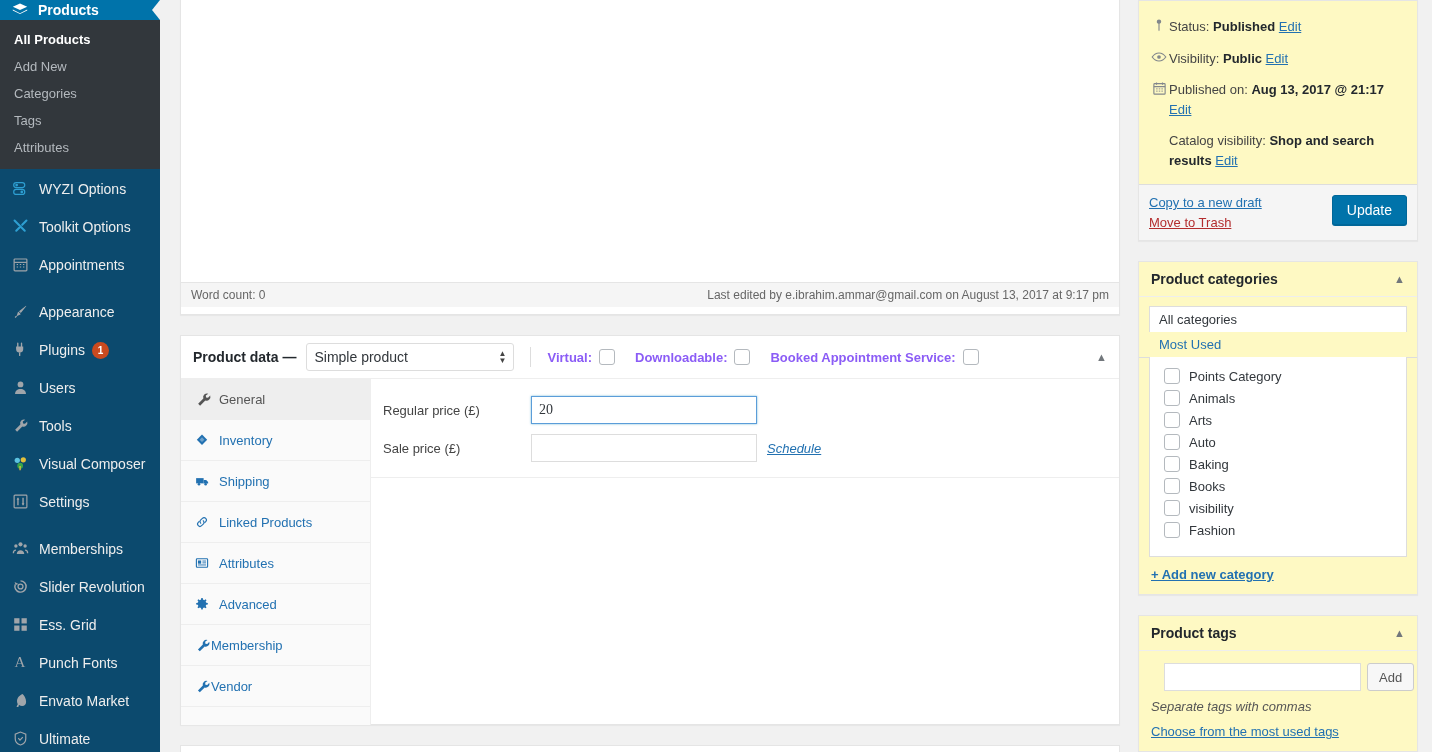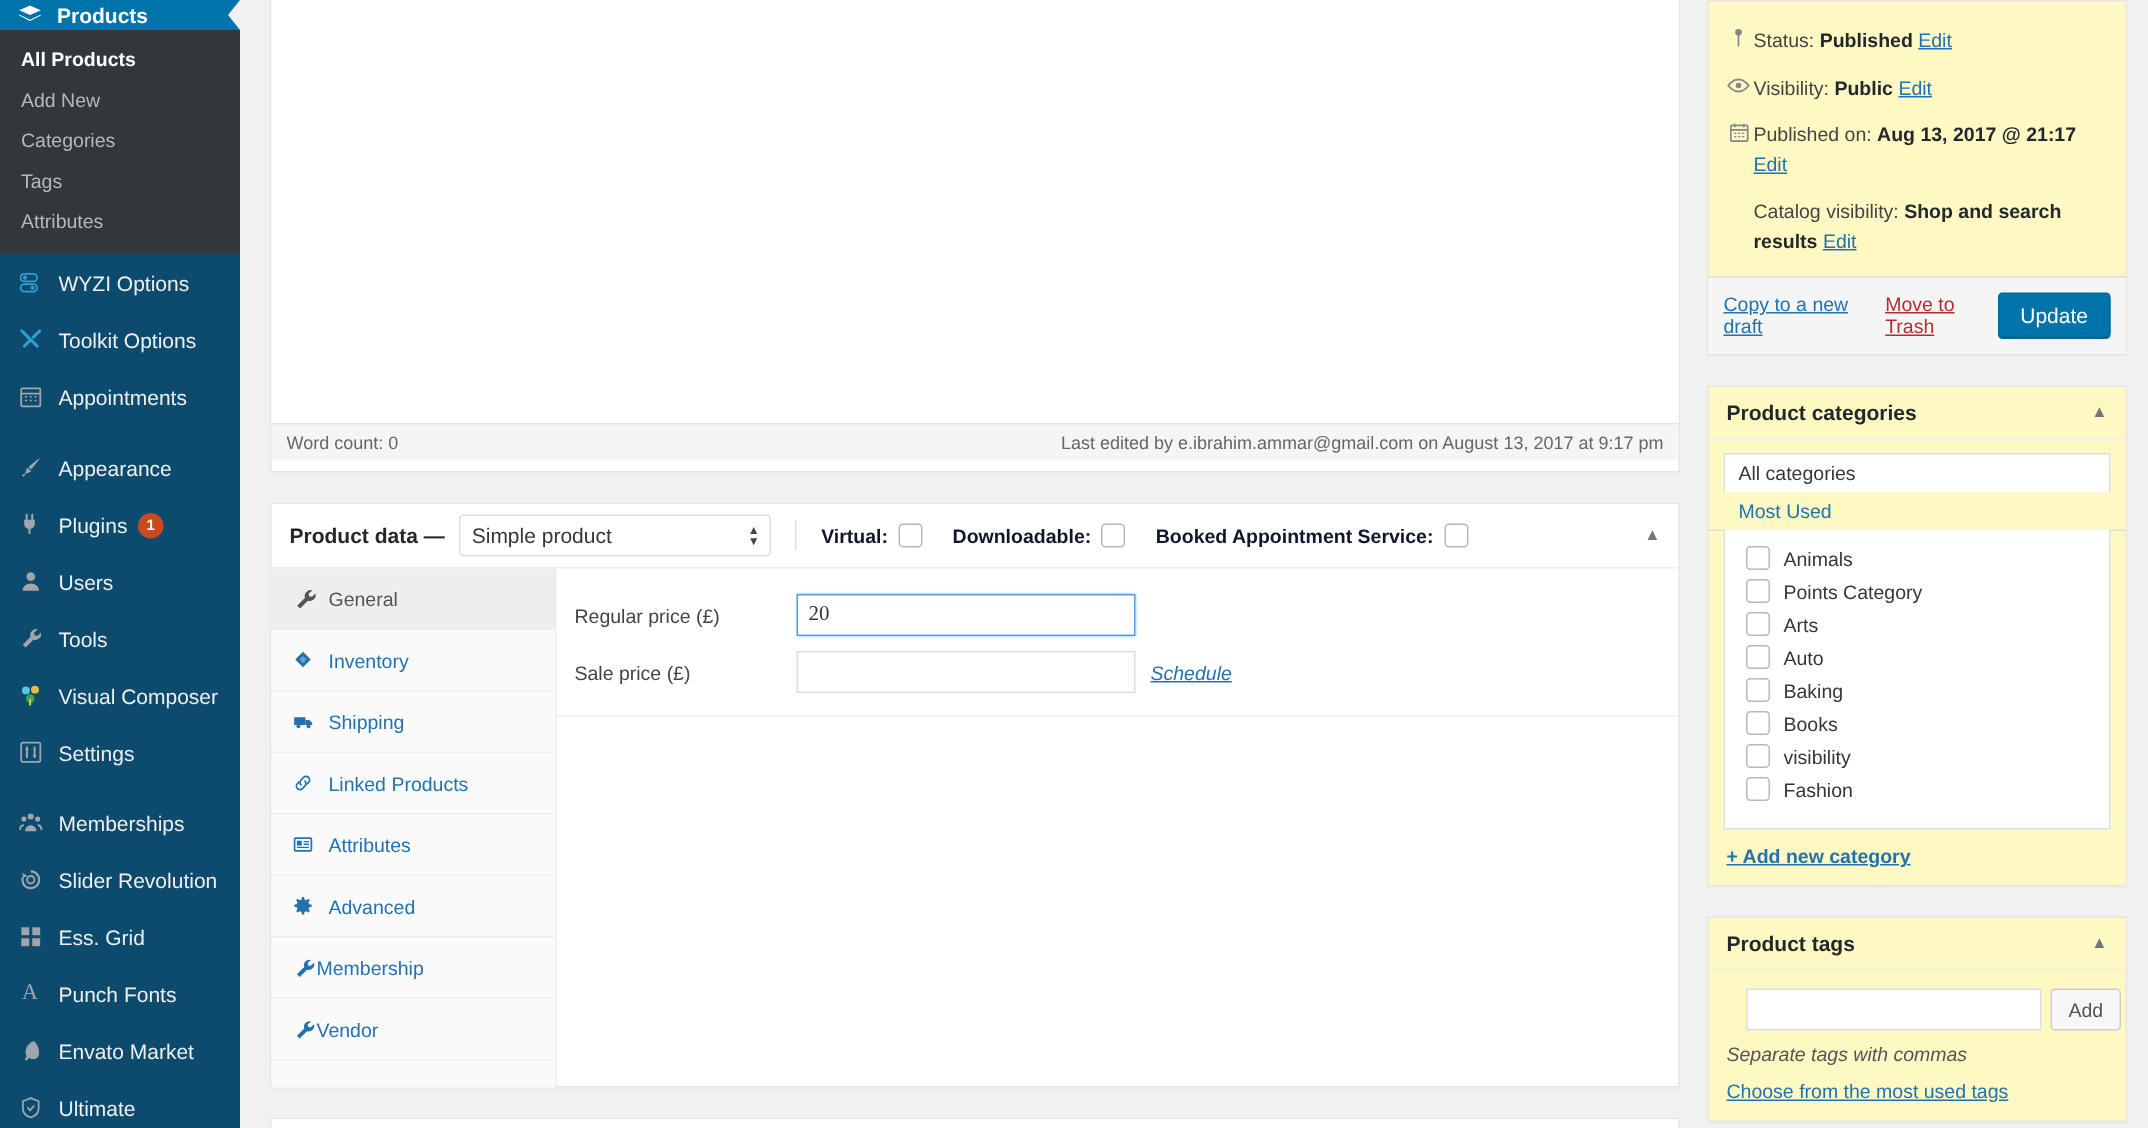--- a/index.html
+++ b/index.html
@@ -135,21 +135,21 @@
   .select-wrap { position: relative; display: inline-block; }
   .select-wrap .updown {
     position: absolute; right: 8px; top: 50%;
     transform: translateY(-50%);
     pointer-events: none;
     font-size: 9px; line-height: 7px;
     color: #444;
     display: flex; flex-direction: column;
   }
   .pd-divider { width: 1px; height: 20px; background: #ddd; margin: 0 16px; }
-  .cb-label { display: inline-flex; align-items: center; font-weight: 700; font-size: 13px; color:#0f172a; margin-right: 20px; white-space: nowrap; }
+  .cb-label { display: inline-flex; align-items: center; font-weight: 700; font-size: 13px; color:#8b5cf6; margin-right: 20px; white-space: nowrap; }
   .wp-cb {
     width: 16px; height: 16px;
     border: 1px solid #b4b9be;
     background: #fff;
     border-radius: 3px;
     display: inline-block;
     margin-left: 7px;
     flex: 0 0 16px;
   }
   .toggle-arrow { margin-left: auto; color: #72777c; font-size: 11px; cursor: pointer; }
@@ -233,21 +233,21 @@
   .misc-txt b { color: #23282d; }
   a.wp-link { color: #2271b1; text-decoration: underline; }
   a.trash-link { color: #b32d2e; text-decoration: underline; }
   #major-publishing-actions {
     border-top: 1px solid #ddd;
     background: #f5f5f5;
     padding: 10px;
     display: flex; align-items: flex-start; justify-content: space-between;
     min-height: 52px;
   }
-  .pub-links { display: flex; gap: 5px; font-size: 13px; }
+  .pub-links { display: flex; flex-direction: column; gap: 5px; font-size: 13px; }
   .button-primary {
     background: #0073aa;
     border: 1px solid #006799;
     color: #fff;
     font-size: 14px;
     font-weight: 400;
     padding: 0 14px;
     height: 30px;
     border-radius: 3px;
     cursor: pointer;
@@ -702,25 +702,25 @@
         <span>Product categories</span>
         <span class="toggle-arrow">▲</span>
       </div>
       <div class="cat-tabs" id="cat-tabs">
           <span class="cat-tab active">All categories</span>
           <span class="cat-tab">Most Used</span>
         </div>
       <div class="cat-list-wrap" id="cat-list">
           <div class="cat-item">
             <span class="wp-cb"></span>
-            <span>Animals</span>
+            <span>Points Category</span>
           </div>
           <div class="cat-item">
             <span class="wp-cb"></span>
-            <span>Points Category</span>
+            <span>Animals</span>
           </div>
           <div class="cat-item">
             <span class="wp-cb"></span>
             <span>Arts</span>
           </div>
           <div class="cat-item">
             <span class="wp-cb"></span>
             <span>Auto</span>
           </div>
           <div class="cat-item">

